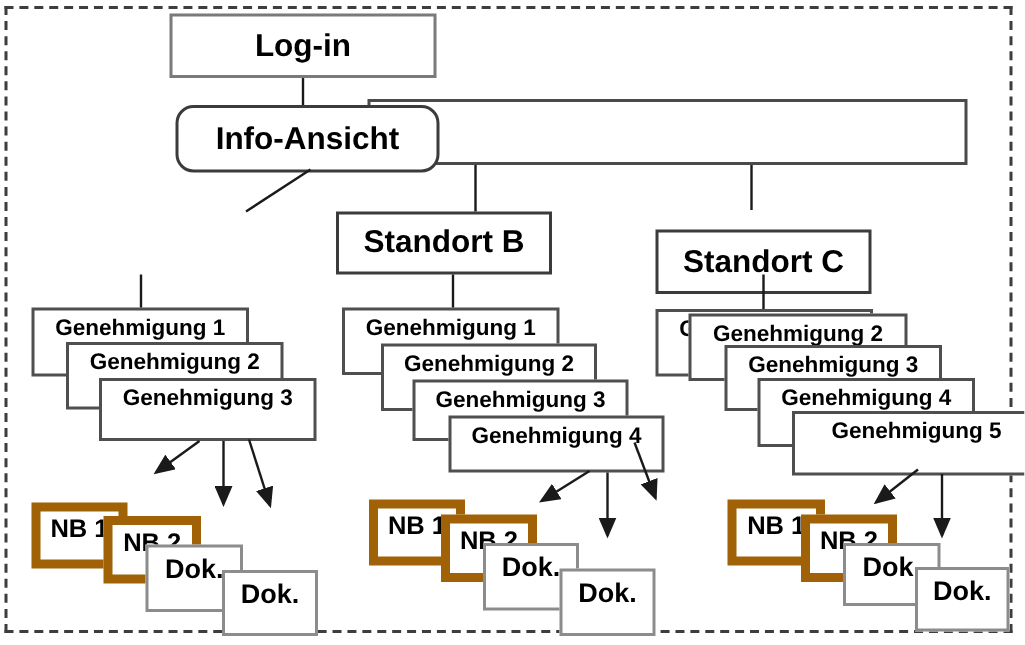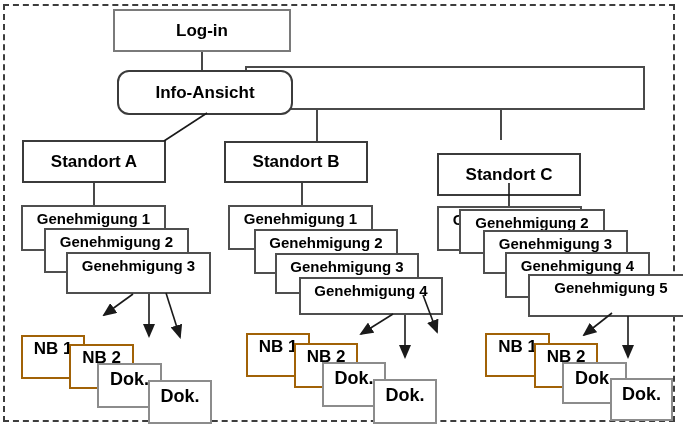--- a/index.html
+++ b/index.html
@@ -21,34 +21,34 @@
     box-sizing:border-box;
     background:#ffffff;
     color:#000000;
     font-weight:bold;
     text-align:center;
     white-space:nowrap;
     overflow:hidden;
   }
   .toplevel {
     display:flex; align-items:center; justify-content:center;
-    font-size:17px;
+    font-size:21px;
     border:2px solid #555555;
   }
   .login   { border-color:#7a7a7a; }
   .wide    { border:2px solid #4a4a4a; }
   .info    { border-color:#3b3b3b; }
   .site    { border-color:#3b3b3b; }
   .gen {
     border:2px solid #4f4f4f;
     font-size:15px;
     padding-top:3px;
   }
   .nb {
-    border:2px solid #a16207;
+    border:6px solid #a16207;
     font-size:17px;
     padding-top:2px;
   }
   .dok {
     border:2px solid #8c8c8c;
     font-size:18px;
     padding-top:4px;
   }
   svg.lines {
     position:absolute; left:0; top:0;
@@ -60,21 +60,20 @@
 <body>
 
 <div id="canvas">
 
   <div class="frame"></div>
 
   <div class="box toplevel login" style="left:113px; top:9px;  width:178px; height:43px; z-index:2;">Log-in</div>
   <div class="box toplevel wide" style="left:245px; top:66px; width:400px; height:44px; z-index:2;"></div>
   <div class="box toplevel info" style="left:117px; top:70px; width:176px; height:45px; z-index:3;border-radius:12px;">Info-Ansicht</div>
 
-  <div class="box toplevel site" style="left:22px;  top:140px; width:144px; height:43px; z-index:2;">Standort A</div>
   <div class="box toplevel site" style="left:224px; top:141px; width:144px; height:42px; z-index:2;">Standort B</div>
   <div class="box toplevel site" style="left:437px; top:153px; width:144px; height:43px; z-index:2;">Standort C</div>
 
   <div class="box gen" style="left:21px; top:205px; width:145px; height:46px; z-index:2;">Genehmigung 1</div>
   <div class="box gen" style="left:44px; top:228px; width:145px; height:45px; z-index:3;">Genehmigung 2</div>
   <div class="box gen" style="left:66px; top:252px; width:145px; height:42px; z-index:4;">Genehmigung 3</div>
 
   <div class="box gen" style="left:228px; top:205px; width:145px; height:45px; z-index:2;">Genehmigung 1</div>
   <div class="box gen" style="left:254px; top:229px; width:144px; height:45px; z-index:3;">Genehmigung 2</div>
   <div class="box gen" style="left:275px; top:253px; width:144px; height:41px; z-index:4;">Genehmigung 3</div>

